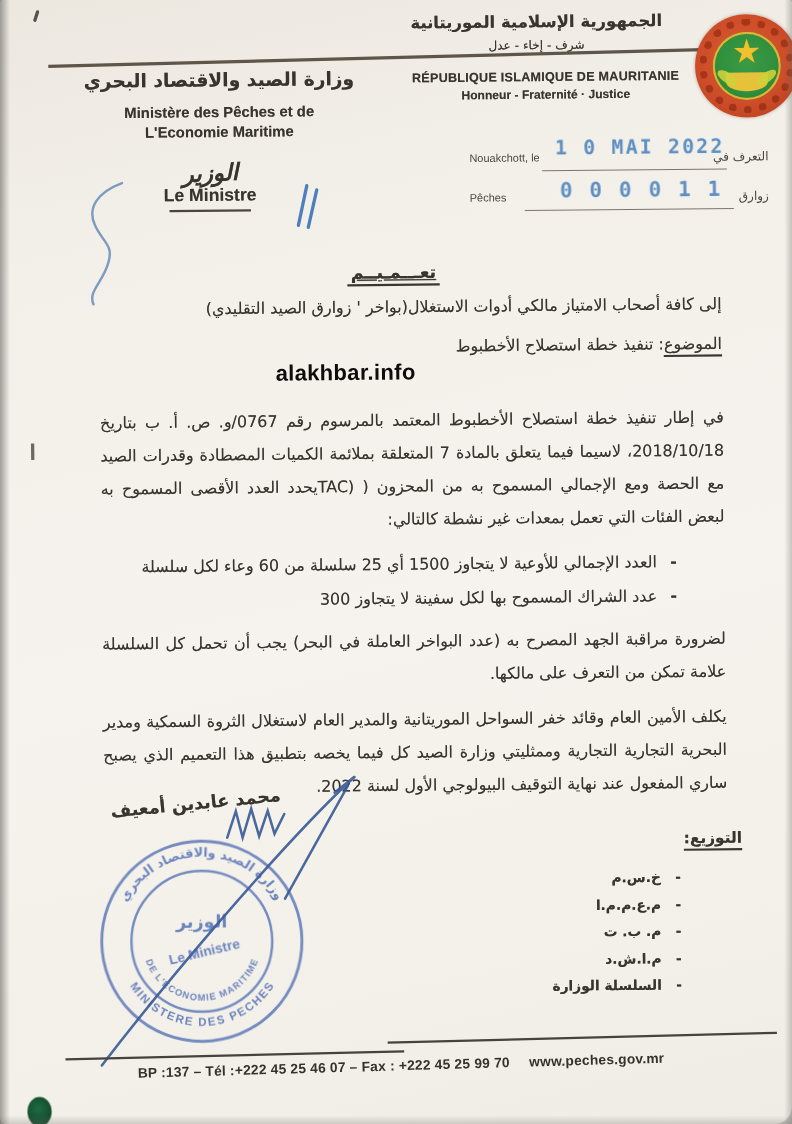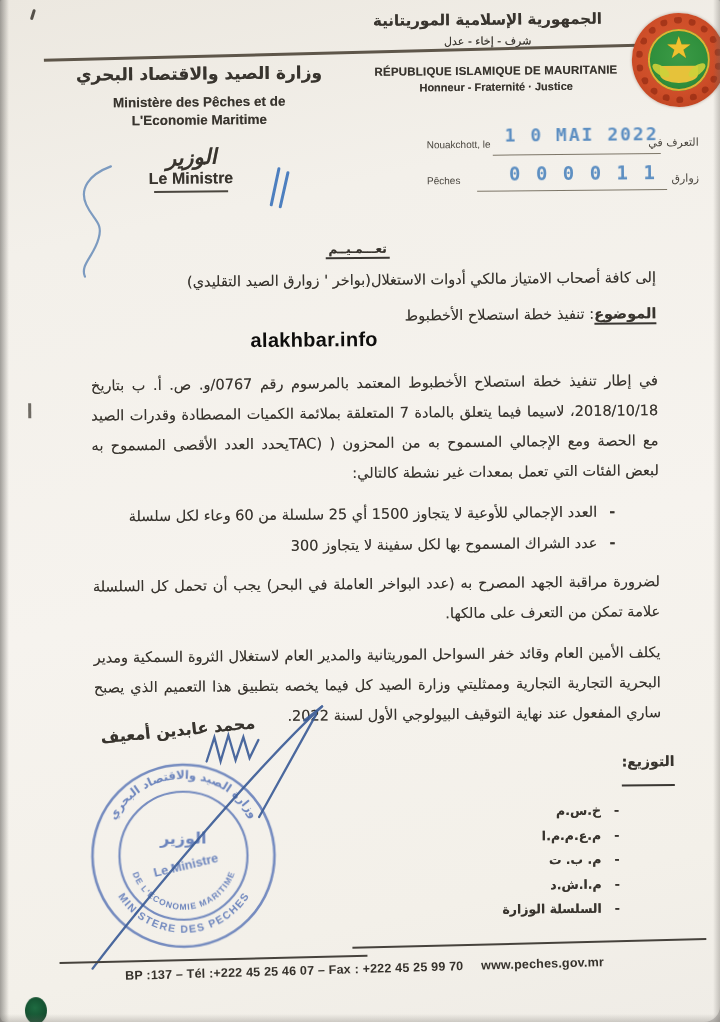--- a/index.html
+++ b/index.html
@@ -67,42 +67,42 @@
   .minister{top:144px;left:88px;width:212px;text-align:center;}
   .minister-ar{font-family:"DejaVu Sans",sans-serif;font-weight:bold;font-style:italic;font-size:21px;
     transform:rotate(-2deg);display:inline-block;}
   .minister-fr{font-weight:bold;font-size:16px;margin-top:0px;}
   .minister-underline{width:74px;height:2px;background:#4a463f;margin:3px auto 0;}
   .sig-squiggle{position:absolute;left:-14px;top:14px;}
   .sig-marks{position:absolute;right:6px;top:20px;}
 
   
   .taamim{top:238px;left:0;right:0;text-align:center;}
-  .taamim span{display:inline-block;font-weight:bold;font-size:12px;border-bottom:2.5px solid #3a3733;padding:0 3px 1px;}
+  .taamim span{display:inline-block;font-weight:bold;font-size:16px;border-bottom:2.5px solid #3a3733;padding:0 3px 1px;text-decoration:underline;}
   .addressee{top:272px;right:62px;width:545px;text-align:right;font-size:14.5px;}
   .subject{top:308px;right:62px;width:545px;text-align:right;font-size:14.5px;}
-  .subject .lbl{font-weight:bold;border-bottom:2px solid #3a3733;padding-bottom:1px;}
+  .subject .lbl{font-weight:normal;border-bottom:2px solid #3a3733;padding-bottom:1px;}
   .watermark{top:328px;left:252px;font-weight:bold;font-size:20px;color:#0e0d0c;letter-spacing:.3px;
     font-family:"Liberation Sans",sans-serif;}
 
   
   .bodycol{top:368px;left:92px;width:567px;font-size:14.5px;line-height:30px;text-align:justify;}
   .bodycol p{margin:0 0 11px 0;}
   .bullets{padding-right:44px;margin-bottom:8px;}
   .bullet{line-height:31px;}
   .bullet .dash{margin-left:12px;font-weight:bold;}
 
   
   .sig-name{top:719px;left:98px;font-weight:bold;font-size:16px;transform:rotate(-5deg);}
   .stamp-svg{top:738px;left:64px;filter:blur(.35px);}
   .signature-svg{top:694px;left:52px;}
 
   
   .dist{top:754px;right:48px;width:170px;text-align:right;}
-  .dist-label{display:inline-block;font-weight:bold;font-size:14px;border-bottom:2px solid #3a3733;padding-bottom:15px;margin-bottom:16px;}
+  .dist-label{display:inline-block;font-weight:bold;font-size:14px;border-bottom:2px solid #3a3733;padding-bottom:1px;margin-bottom:16px;}
   .dist-items{margin-right:56px;}
   .dist-item{font-weight:bold;font-size:12.5px;margin-bottom:9.5px;white-space:nowrap;}
   .dist-item .dash{margin-left:13px;}
 
   
   .rule1{top:957px;left:55px;width:308px;height:2.2px;background:#46423c;transform:rotate(-0.8deg);}
   .rule2{top:944px;left:348px;width:354px;height:2.4px;background:#46423c;transform:rotate(-0.9deg);}
   .footer-text{top:962px;left:0;right:0;text-align:center;transform:rotate(-1.1deg);
     font-weight:bold;font-size:12.5px;color:#35312b;letter-spacing:.2px;}
   .footer-text .site{margin-left:14px;}

